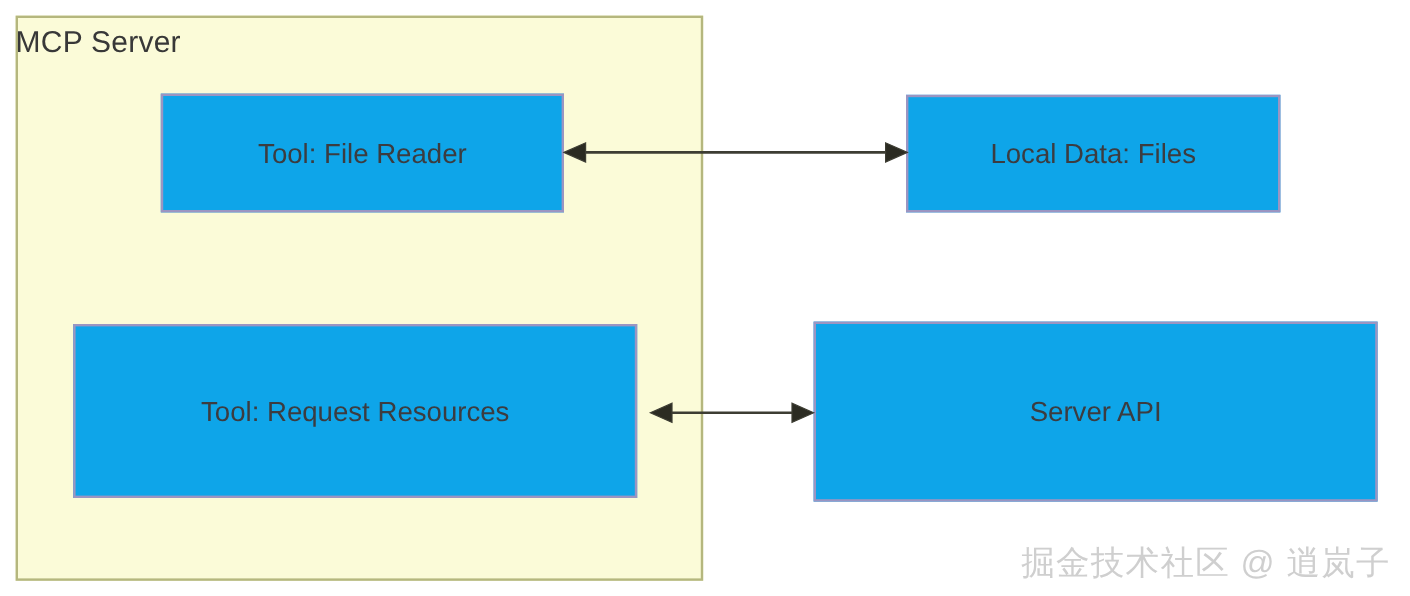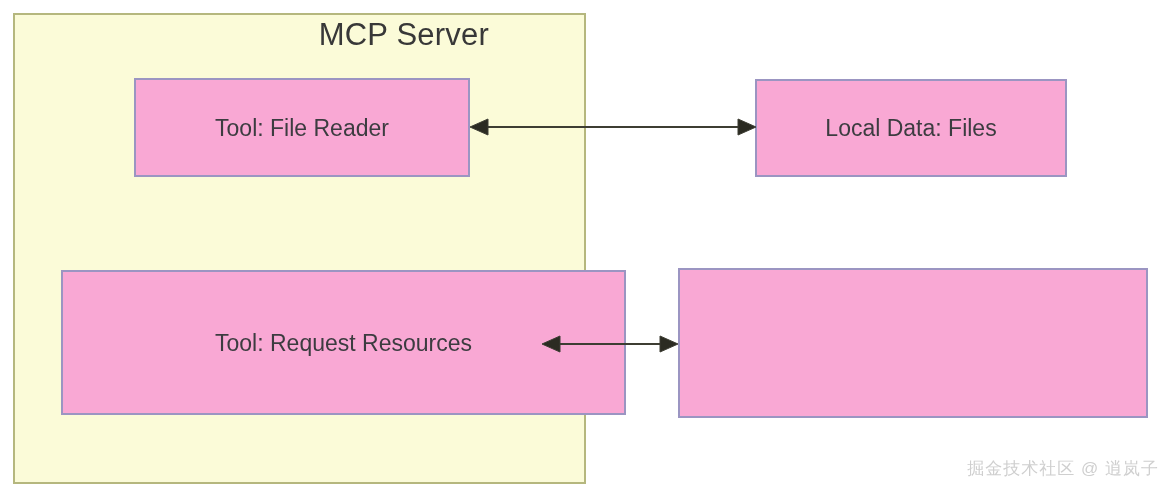--- a/index.html
+++ b/index.html
@@ -35,32 +35,32 @@
     background: #fbfbd8;
     border: 2px solid #b5b77e;
     box-sizing: border-box;
   }
 
   .server-title {
     position: absolute;
     left: 13px;
     top: 20px;
     width: 476px;
-    text-align: right;
-    font-size: 31px;
+    text-align: left;
+    font-size: 25px;
     line-height: 30px;
     color: #383838;
     letter-spacing: 0.2px;
     white-space: nowrap;
   }
 
   
   .node {
     position: absolute;
-    background: #f9a8d4;
+    background: #0ea5e9;
     border: 2px solid #9b95c2;
     box-sizing: border-box;
     display: flex;
     align-items: center;
     justify-content: center;
     text-align: center;
     color: #3c3c40;
     font-size: 23px;
     line-height: 34px;
     padding: 2px 10px;
@@ -81,21 +81,21 @@
   }
   #node-local-data {
     left: 755px;
     top: 79px;
     width: 312px;
     height: 98px;
   }
   #node-request-resources {
     left: 61px;
     top: 270px;
-    width: 565px;
+    width: 470px;
     height: 145px;
   }
   #node-remote-service {
     left: 678px;
     top: 268px;
     width: 470px;
     height: 150px;
   }
 
   
@@ -122,21 +122,21 @@
   }
   .connector line {
     stroke-width: 2.2;
   }
 
   
   .watermark {
     position: absolute;
     right: 16px;
     bottom: 12px;
-    font-size: 17px;
+    font-size: 28px;
     line-height: 32px;
     color: #cfcfcf;
     letter-spacing: 1px;
     white-space: nowrap;
     user-select: none;
   }
 </style>
 </head>
 <body>
 
@@ -159,20 +159,21 @@
   </div>
 
   <div class="node" id="node-request-resources">
     <span class="node-label">
       <span class="ln">Tool: Request Resources</span>
     </span>
   </div>
 
   <div class="node" id="node-remote-service">
     <span class="node-label">
+      <span class="ln">Server API</span>
     </span>
   </div>
 
   <svg class="connector" id="connector-files" viewBox="0 0 290 34" width="290" height="34">
     <line x1="16" y1="17" x2="274" y2="17"></line>
     <polygon points="2,17 20,9 20,25"></polygon>
     <polygon points="288,17 270,9 270,25"></polygon>
   </svg>
 
   <svg class="connector" id="connector-remote" viewBox="0 0 140 34" width="140" height="34">

